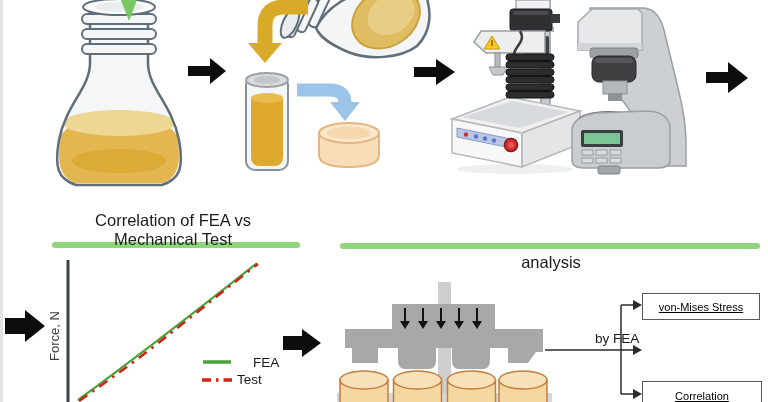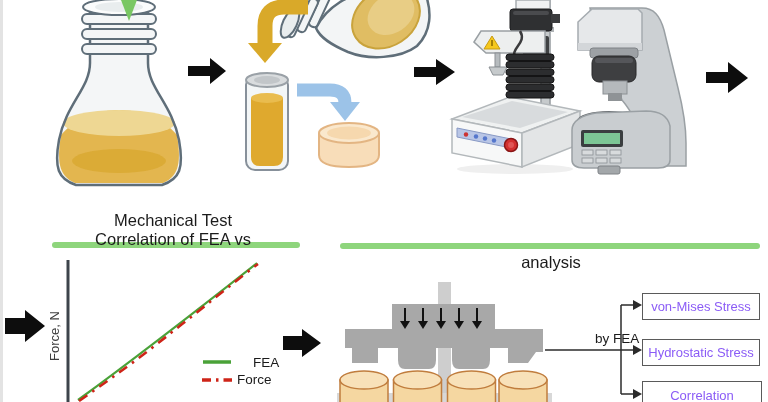--- a/index.html
+++ b/index.html
@@ -10,21 +10,21 @@
   .abs{position:absolute;}
   #art{position:absolute;left:0;top:0;z-index:1;}
   .panel-title{z-index:3;text-align:center;font-size:16.5px;line-height:19px;color:#1b1b1b;}
   .green-bar{z-index:2;height:6px;background:#8ed57c;border-radius:3px;}
   .side-label{z-index:3;font-size:13px;color:#3f3f3f;text-align:center;transform:rotate(-90deg);}
   .legend-label{z-index:3;font-size:13.5px;color:#1b1b1b;}
   .byfea{z-index:3;font-size:13.5px;color:#1b1b1b;}
   .out-box{
     z-index:3;background:#ffffff;border:1.2px solid #5a5a5a;
     display:flex;align-items:center;justify-content:center;
-    font-size:13px;color:#8b5cf6;white-space:nowrap;
+    font-size:11px;color:#000000;white-space:nowrap;text-decoration:underline;
   }
   .edge{z-index:4;background:#e3e3e3;}
 </style>
 </head>
 <body>
 
 <div id="canvas">
 
   <div class="abs edge" style="left:0;top:0;width:3px;height:402px;"></div>
 
@@ -193,39 +193,36 @@
       <line x1="621" y1="394" x2="634" y2="394"></line>
       <line x1="621" y1="350" x2="634" y2="350"></line>
       <polygon points="633,300 642,305 633,310" fill="#2b2b2b" stroke="none"></polygon>
       <polygon points="633,345 642,350 633,355" fill="#2b2b2b" stroke="none"></polygon>
       <polygon points="633,389 642,394 633,399" fill="#2b2b2b" stroke="none"></polygon>
     </g>
   </svg>
 
   <div class="abs green-bar" style="left:52px;top:242px;width:248px;"></div>
   <div class="abs panel-title" style="left:33px;top:211px;width:280px;">
+    <span style="display:block;">Correlation of FEA vs</span>
     <span style="display:block;">Mechanical Test</span>
-    <span style="display:block;">Correlation of FEA vs</span>
   </div>
 
   <div class="abs green-bar" style="left:340px;top:243px;width:420px;"></div>
   <div class="abs panel-title" style="left:341px;top:209px;width:420px;">
     <span style="display:block;margin-top:44px;">analysis</span>
   </div>
 
   <div class="abs side-label" style="left:15px;top:328px;width:80px;height:16px;">Force, N</div>
 
   <div class="abs legend-label" style="left:237px;top:355px;margin-left:16px;">FEA</div>
-  <div class="abs legend-label" style="left:237px;top:372px;">Force</div>
+  <div class="abs legend-label" style="left:237px;top:372px;">Test</div>
 
   <div class="abs byfea" style="left:556px;top:331px;padding-left:39px;">by FEA</div>
 
   <div class="abs out-box" style="left:642px;top:293px;width:116px;height:25px;">
     <span>von-Mises Stress</span>
   </div>
-  <div class="abs out-box" style="left:642px;top:339px;width:116px;height:25px;">
-    <span>Hydrostatic Stress</span>
-  </div>
   <div class="abs out-box" style="left:642px;top:381px;width:118px;height:27px;">
     <span>Correlation</span>
   </div>
 
 </div>
 
 </body></html>

